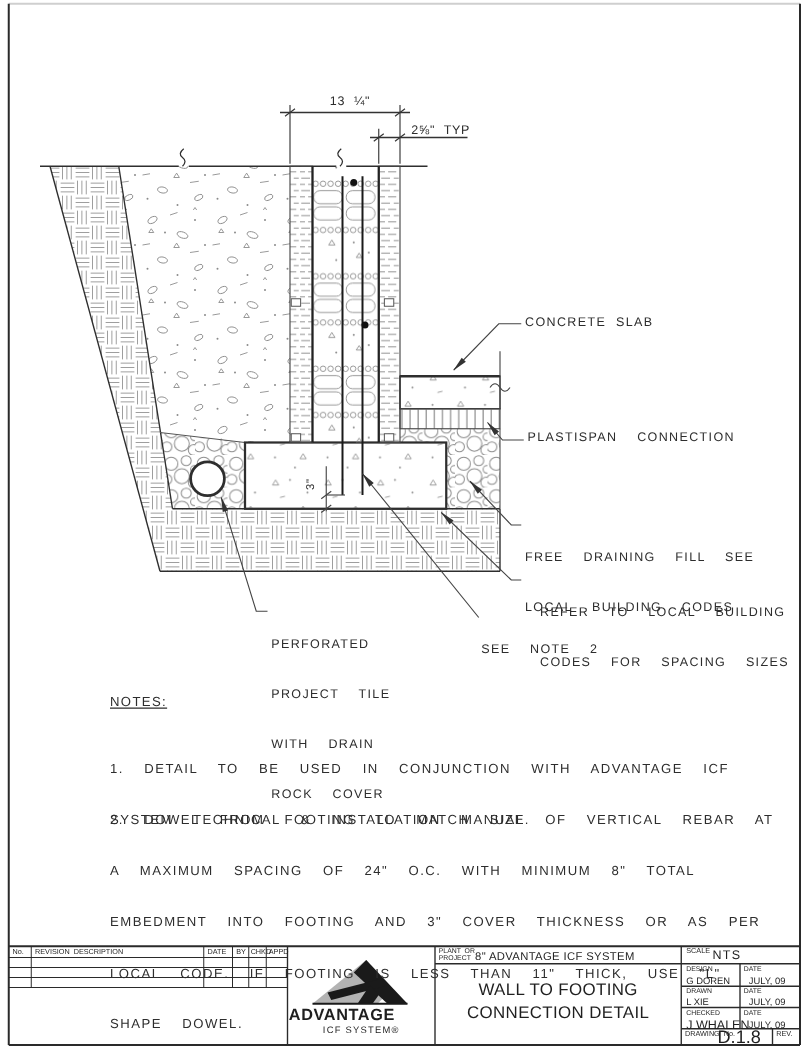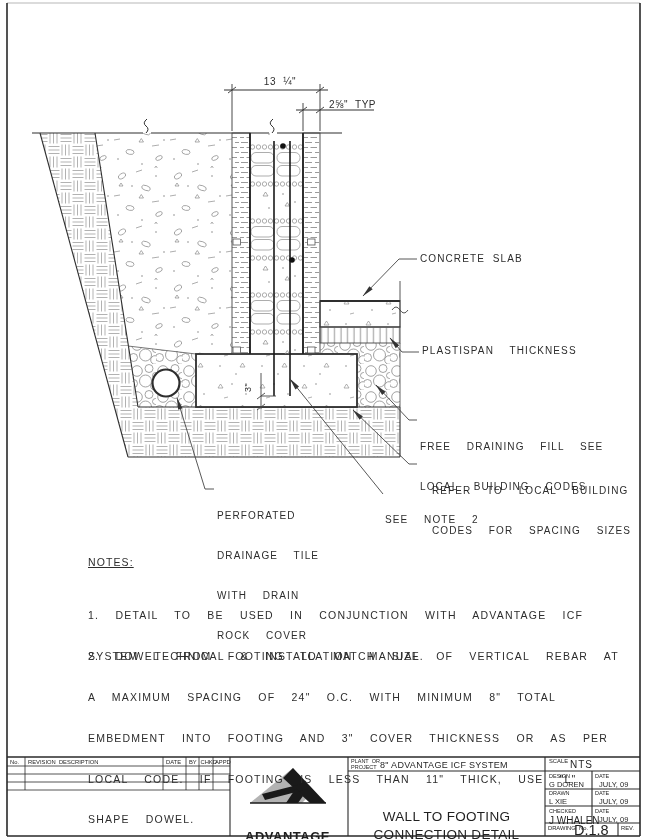--- a/index.html
+++ b/index.html
@@ -3,21 +3,21 @@
 <meta charset="utf-8">
 <style>
   html,body{margin:0;padding:0;background:#ffffff;}
   #sheet{position:relative;width:647px;height:839px;background:#ffffff;overflow:hidden;
          font-family:"Liberation Sans",sans-serif;}
   svg{position:absolute;left:0;top:0;}
   .cad{position:absolute;font-family:"Liberation Sans",sans-serif;color:#2d2d2d;
        font-size:10px;letter-spacing:1.1px;word-spacing:4px;white-space:pre;line-height:13.4px;}
   .tb{position:absolute;font-family:"Liberation Sans",sans-serif;color:#1f1f1f;white-space:pre;}
   .ln{display:block;}
-  .ctr{text-align:center;margin-top:25px;}
+  .ctr{text-align:center;}
 </style>
 </head>
 <body>
 
 <div id="sheet">
 
 <svg width="647" height="839" viewBox="0 0 647 839">
   <defs>
     <marker id="arr" markerWidth="13" markerHeight="7" refX="12" refY="3.5" orient="auto" markerUnits="userSpaceOnUse">
       <path d="M0.5,1.2 L12.5,3.5 L0.5,5.8 Z" fill="#333"></path>
@@ -218,33 +218,33 @@
     <polygon points="286,803 296,788 303,796 298,803" fill="#1a1a1a"></polygon>
     <path d="M250,803 H326" stroke="#1a1a1a" stroke-width="1.5"></path>
   </g>
 </svg>
 
 <div class="cad" style="left:250px;top:75px;width:60px;text-align:center;letter-spacing:.5px;">13 ¼"</div>
 <div class="cad" style="left:329px;top:98px;letter-spacing:.5px;">2⅝" TYP</div>
 <div class="cad" style="left:242px;top:392px;font-size:9px;transform:rotate(-90deg);transform-origin:0 0;letter-spacing:.5px;">3"</div>
 
 <div class="cad" style="left:420px;top:252px;">CONCRETE SLAB</div>
-<div class="cad" style="left:422px;top:344px;">PLASTISPAN  THICKNESS</div>
+<div class="cad" style="left:422px;top:344px;">PLASTISPAN  CONNECTION</div>
 <div class="cad" style="left:420px;top:413px;">
   <span class="ln">FREE  DRAINING  FILL  SEE</span>
   <span class="ln">LOCAL  BUILDING  CODES</span>
 </div>
 <div class="cad" style="left:420px;top:457px;margin-left:12px;">
   <span class="ln">REFER  TO  LOCAL  BUILDING</span>
   <span class="ln">CODES  FOR  SPACING  SIZES</span>
 </div>
 <div class="cad" style="left:385px;top:489px;margin-top:24px;">SEE  NOTE  2</div>
 <div class="cad" style="left:217px;top:482px;">
   <span class="ln">PERFORATED</span>
-  <span class="ln">DRAINAGE  TILE</span>
+  <span class="ln">PROJECT  TILE</span>
   <span class="ln">WITH  DRAIN</span>
   <span class="ln">ROCK  COVER</span>
 </div>
 
 <div class="cad" style="left:88px;top:556px;text-decoration:underline;font-size:10.5px;">NOTES:</div>
 <div class="cad" style="left:88px;top:582px;font-size:10.5px;line-height:13.5px;letter-spacing:1.2px;">
   <span class="ln">1.  DETAIL  TO  BE  USED  IN  CONJUNCTION  WITH  ADVANTAGE  ICF</span>
   <span class="ln">SYSTEM  TECHNICAL  &amp;  INSTALLATION  MANUAL.</span>
 </div>
 <div class="cad" style="left:88px;top:623px;font-size:10.5px;line-height:13.6px;letter-spacing:1.2px;">
@@ -255,21 +255,21 @@
   <span class="ln">SHAPE  DOWEL.</span>
 </div>
 
 <div class="tb" style="left:10px;top:759px;font-size:5.8px;">No.</div>
 <div class="tb" style="left:28px;top:759px;font-size:5.8px;">REVISION  DESCRIPTION</div>
 <div class="tb" style="left:166px;top:759px;font-size:5.8px;">DATE</div>
 <div class="tb" style="left:189px;top:759px;font-size:5.8px;">BY</div>
 <div class="tb" style="left:200.5px;top:759px;font-size:5.8px;">CHKD</div>
 <div class="tb" style="left:215px;top:759px;font-size:5.8px;">APPD</div>
 
-<div class="tb ctr" style="left:233px;top:804px;width:109px;font-size:13px;font-weight:bold;letter-spacing:.5px;">ADVANTAGE</div>
+<div class="tb ctr" style="left:219px;top:804px;width:109px;font-size:13px;font-weight:bold;letter-spacing:.5px;">ADVANTAGE</div>
 <div class="tb ctr" style="left:230px;top:819px;width:118px;font-size:7.5px;letter-spacing:1px;">ICF SYSTEM®</div>
 
 <div class="tb" style="left:351px;top:757.5px;font-size:5.5px;">PLANT  OR</div>
 <div class="tb" style="left:351px;top:763.5px;font-size:5.5px;">PROJECT</div>
 <div class="tb" style="left:380px;top:759.5px;font-size:9px;letter-spacing:.3px;">8" ADVANTAGE ICF SYSTEM</div>
 
 <div class="tb ctr" style="left:348px;top:784px;width:197px;font-size:13.5px;letter-spacing:.3px;">WALL TO FOOTING</div>
 <div class="tb ctr" style="left:348px;top:802px;width:197px;font-size:13.5px;letter-spacing:.3px;">CONNECTION DETAIL</div>
 
 <div class="tb" style="left:549px;top:758px;font-size:5.8px;">SCALE</div>

